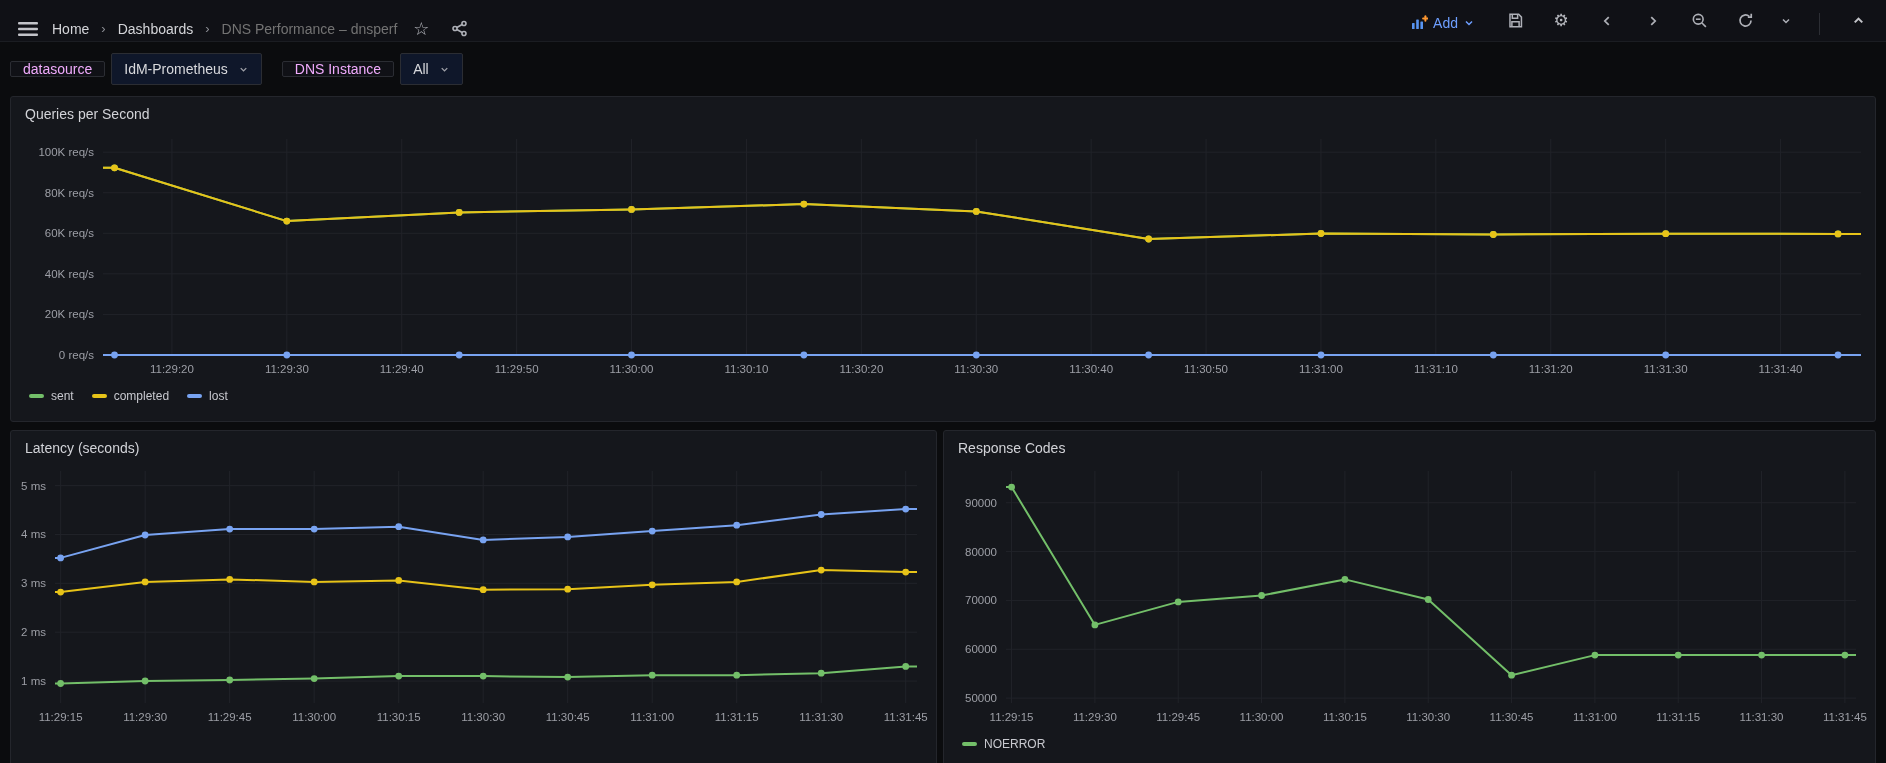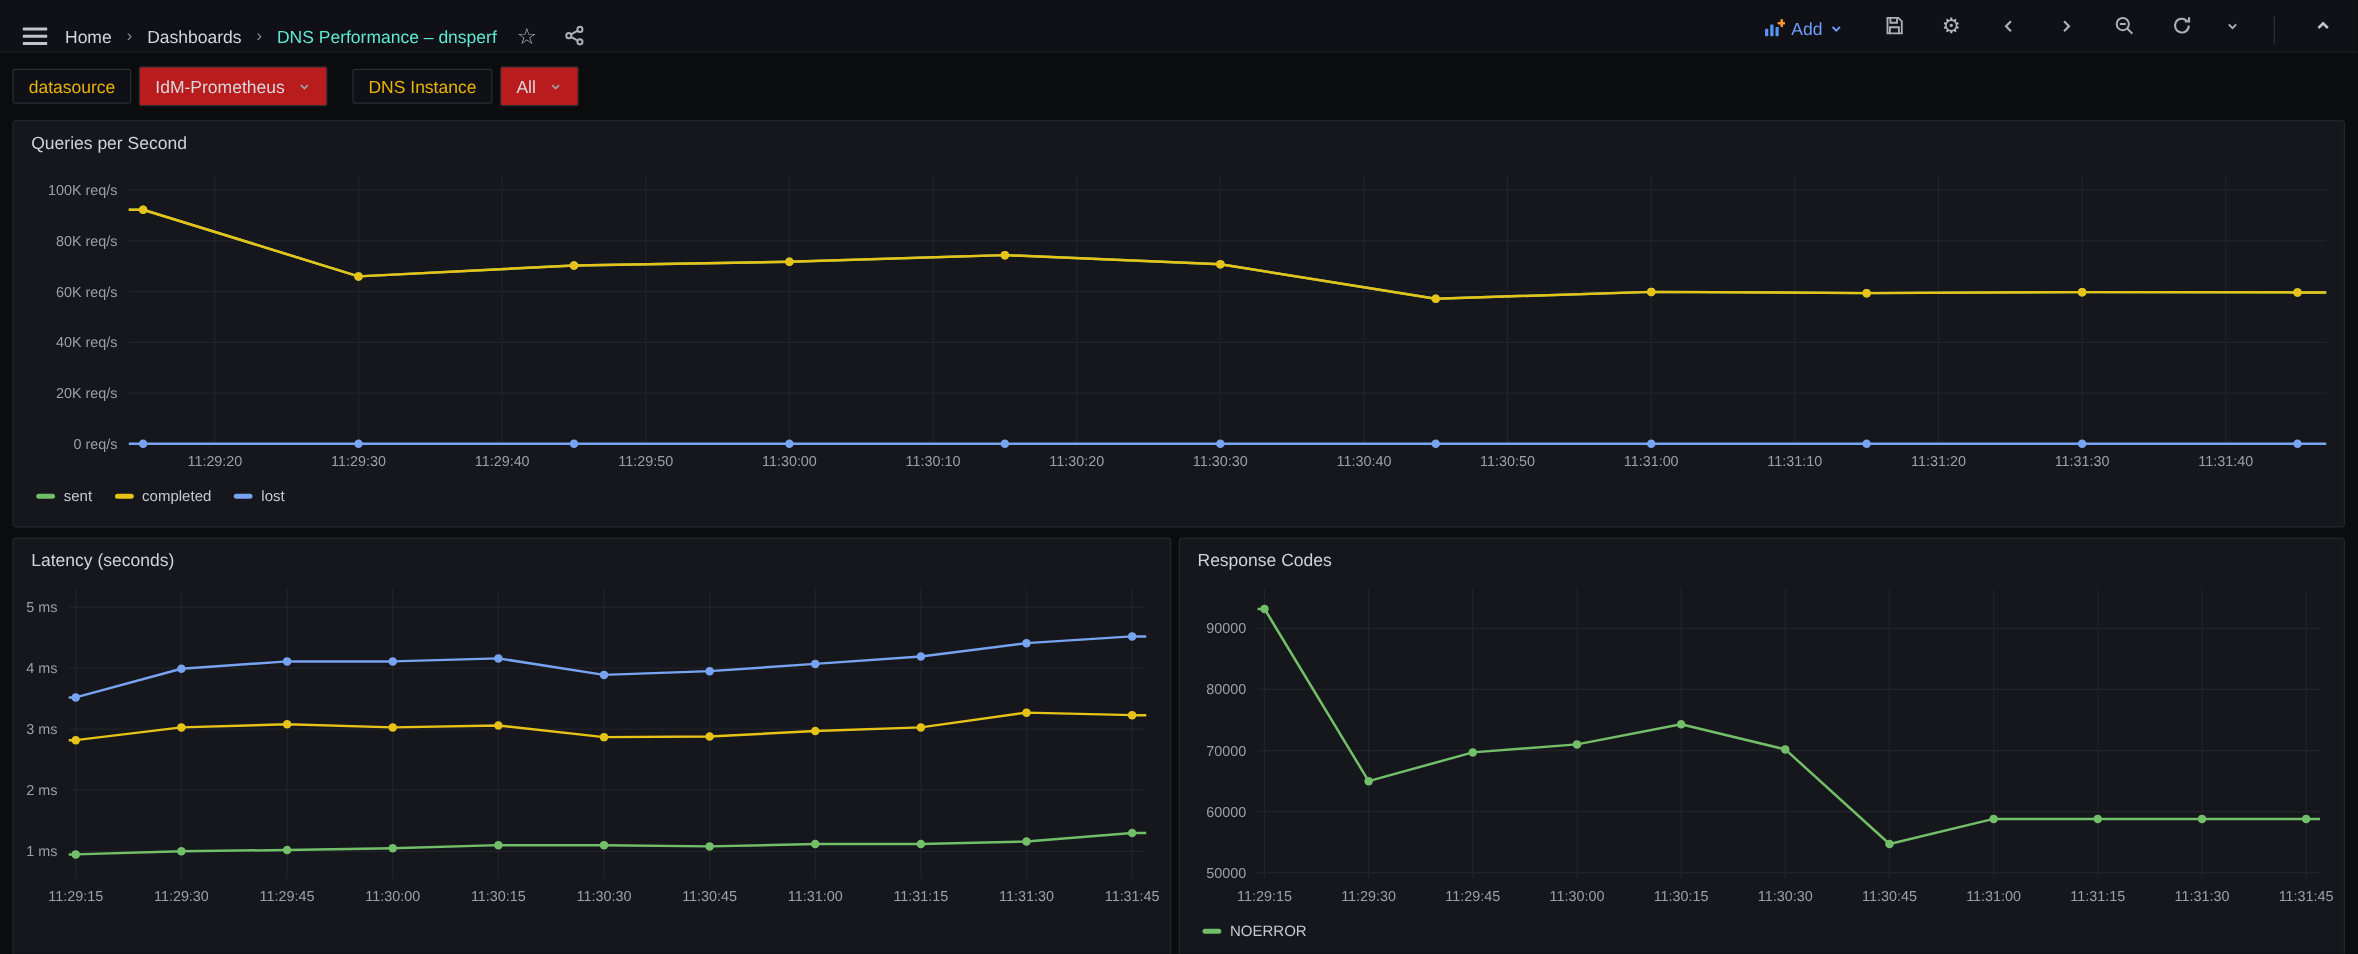--- a/index.html
+++ b/index.html
@@ -8,38 +8,38 @@
 
   
   .navbar { height:42px; display:flex; align-items:center; padding:0 14px;
     background:#101116; border-bottom:1px solid #1b1d22; }
   .nav-left { display:flex; align-items:center; gap:10px;margin-top:16px; }
   .icon-btn { display:flex; align-items:center; justify-content:center;
     width:28px; height:28px; border-radius:2px; cursor:pointer; color:#aeb0b7; }
   .icon-btn svg { display:block; }
   .crumb { font-size:14px; color:#d4d5d9; cursor:pointer; }
   .crumb-sep { color:#8e9096; font-size:13px; padding:0 2px; }
-  .crumb-current { font-size:14px; color:#5eead4; }
+  .crumb-current { font-size:14px; color:#737373; }
   .glyph { font-size:18px; color:#b4b6bc; line-height:1; }
   .nav-right { margin-left:auto; display:flex; align-items:flex-end; gap:18px; }
   .add-btn { display:flex; align-items:center; gap:5px; color:#6e9fff;
     font-size:14px; font-weight:500; padding:4px 8px; cursor:pointer; }
   .timepicker { display:flex; align-items:center; gap:8px; color:#c7c8cd;
     font-size:14px; padding:4px 6px; cursor:pointer; }
   .nav-divider { width:1px; height:22px; background:#2c2e34; margin:0 6px; }
 
   
   .content { padding:8px 10px; }
   .var-row { display:flex; align-items:center; height:34px; margin-top:2px; }
   .var-group { display:flex; align-items:center; gap:6px; margin-right:20px; }
-  .var-label { height:28px; display:flex; align-items:center; padding:0 12px;
+  .var-label { height:16px; display:flex; align-items:center; padding:0 12px;
     background:#101116; border:1px solid #2b2d33; border-radius:2px;
-    color:#eab308; font-size:14px; font-weight:500; cursor:default; }
+    color:#f0abfc; font-size:14px; font-weight:500; cursor:default; }
   .var-value { height:32px; display:flex; align-items:center; gap:10px; padding:0 12px;
-    background:#b91c1c; border:1px solid #2b2d33; border-radius:2px;
+    background:#0f172a; border:1px solid #2b2d33; border-radius:2px;
     color:#d8d9dd; font-size:14px; cursor:pointer; }
 
   .panel { background:#15171c; border:1px solid #24262c; border-radius:3px; overflow:hidden; }
   .panel-title { padding:9px 14px 3px 14px; font-size:14px; font-weight:500;
     color:#d2d3d8; cursor:pointer; }
   #panel-qps { margin-top:10px; height:326px; }
   .row2 { display:flex; gap:6px; margin-top:8px; height:340px; }
   #panel-latency { width:928px; }
   #panel-codes  { width:934px; }
 

